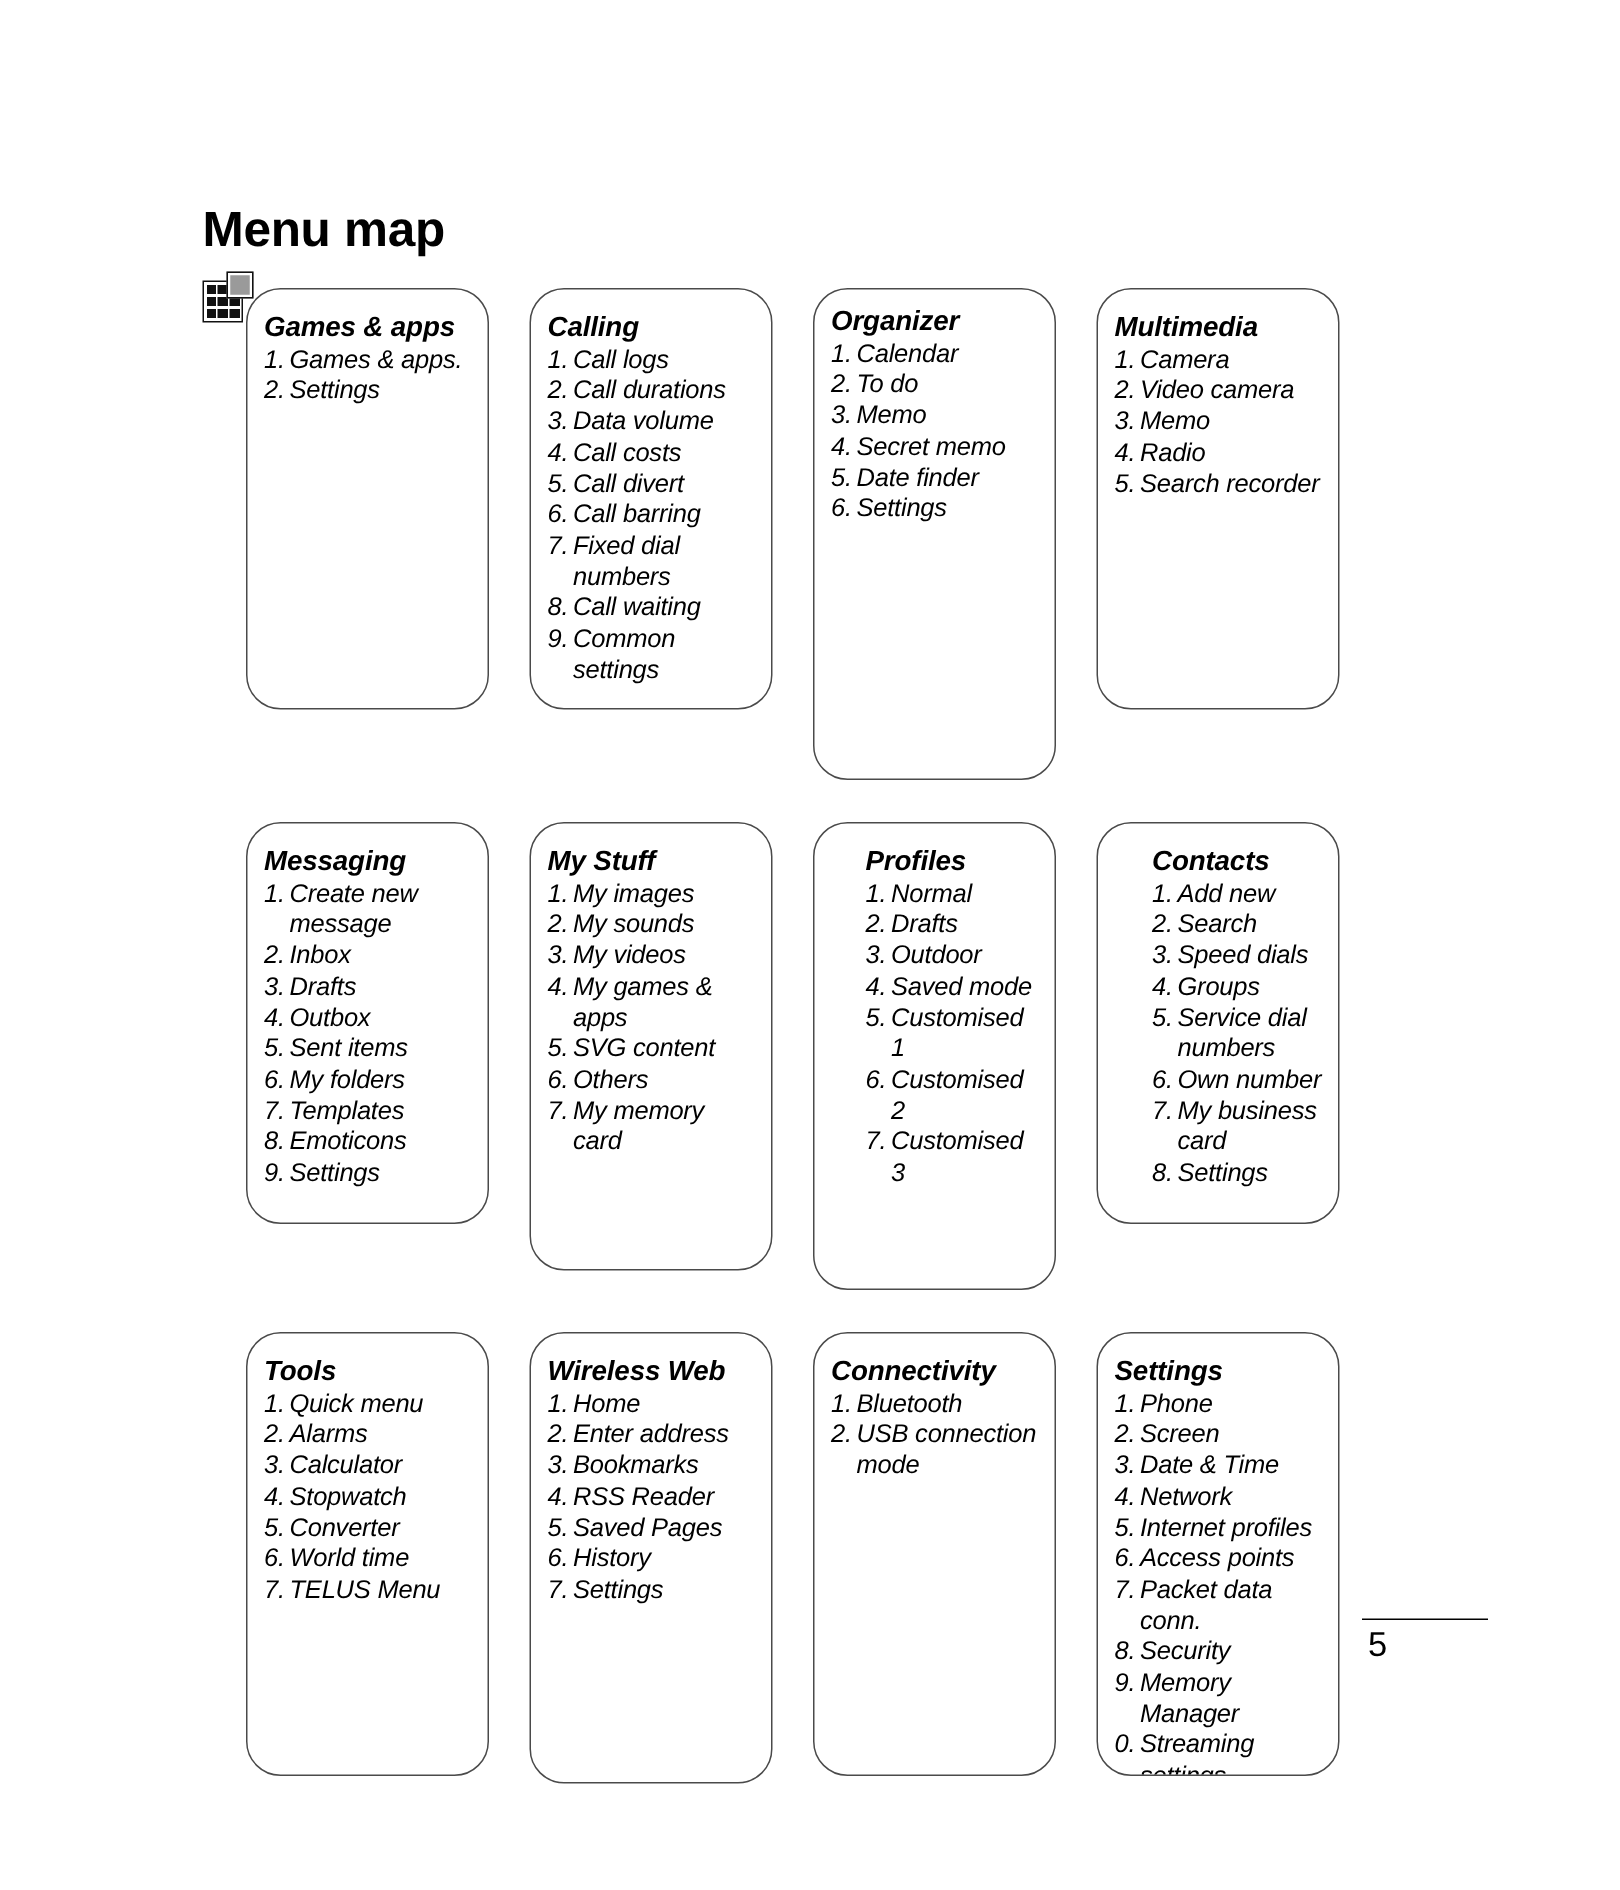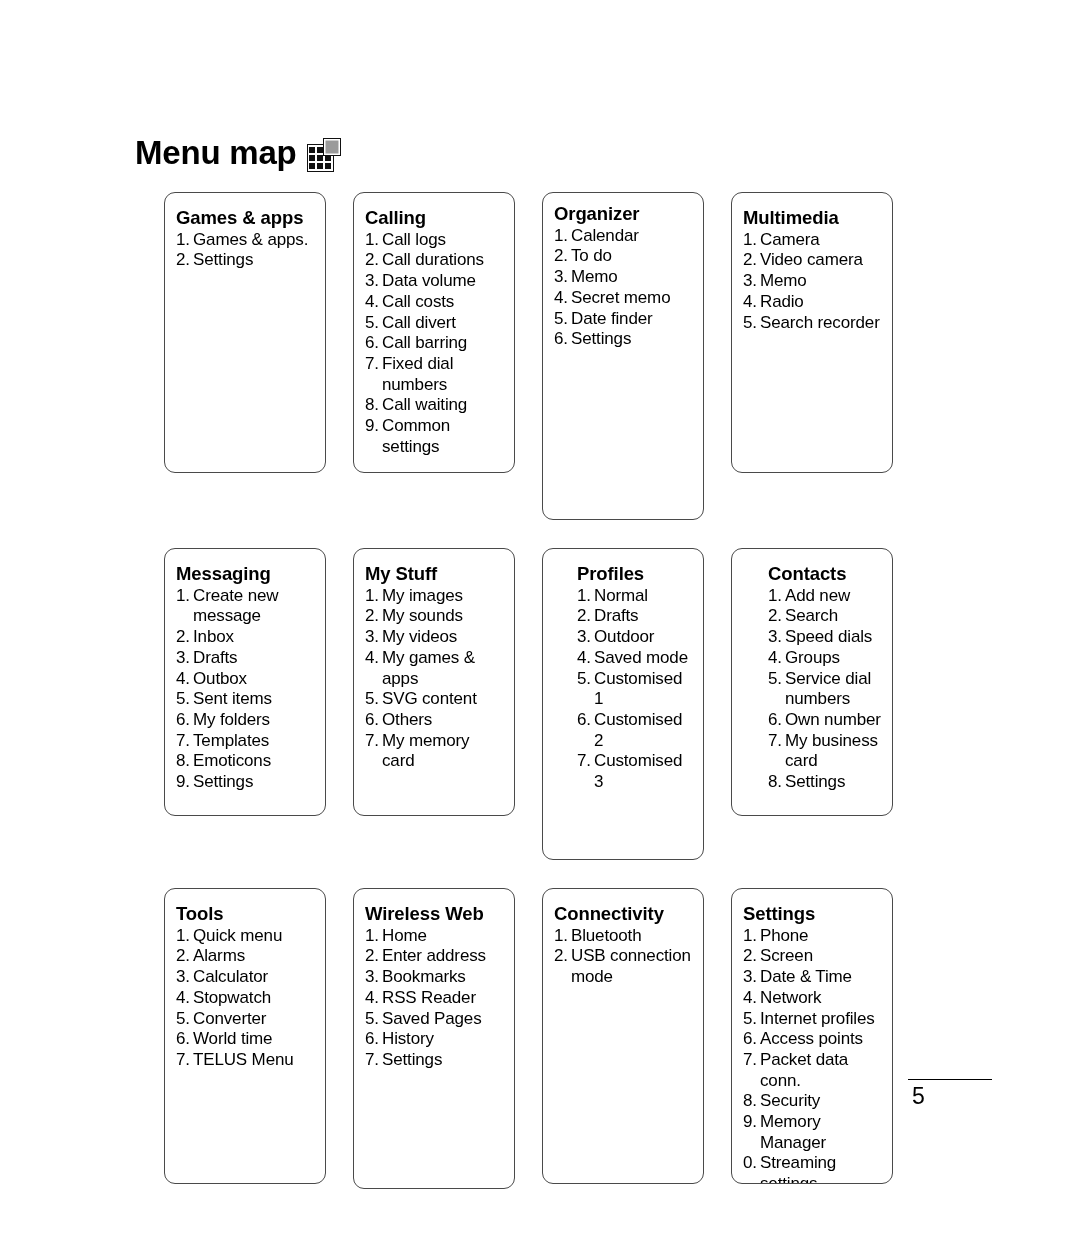--- a/index.html
+++ b/index.html
@@ -19,20 +19,21 @@
 
   
   #page-title-row {
     position: absolute;
     left: 135px;
     top: 136px;
     display: flex;
     align-items: flex-start;
     gap: 10px;
     height: 44px;
+    flex-direction: column;
   }
   #page-title-text {
     font-size: 33px;
     font-weight: bold;
     letter-spacing: -0.2px;
     line-height: 1;
     white-space: nowrap;
   }
 
   
@@ -80,25 +81,26 @@
     left: 164px;
     top: 192px;
     width: 730px;
     display: grid;
     grid-template-columns: repeat(4, 162px);
     column-gap: 27px;
     row-gap: 28px;
   }
   .menu-card {
     border: 1.4px solid #4a4a4a;
-    border-radius: 11px;
+    border-radius: 23px;
     box-sizing: border-box;
     background: #ffffff;
     padding: 15px 9px 10px 11px;
     overflow: hidden;
+    font-style: italic;
   }
 
   .card-title {
     font-size: 18.5px;
     font-weight: bold;
     line-height: 1.12;
     margin: 0 0 1px 0;
     letter-spacing: -0.1px;
     white-space: nowrap;
   }
@@ -313,21 +315,21 @@
         <li>
           <span class="item-num">8.</span>
           <span class="item-label">Emoticons</span>
         </li>
         <li>
           <span class="item-num">9.</span>
           <span class="item-label">Settings</span>
         </li>
       </ul>
     </div>
-    <div class="menu-card row-2-card" style="height: 268px;">
+    <div class="menu-card row-2-card" style="height: 299px;">
       <div class="card-title">My Stuff</div>
       <ul class="card-list">
         <li>
           <span class="item-num">1.</span>
           <span class="item-label">My images</span>
         </li>
         <li>
           <span class="item-num">2.</span>
           <span class="item-label">My sounds</span>
         </li>

